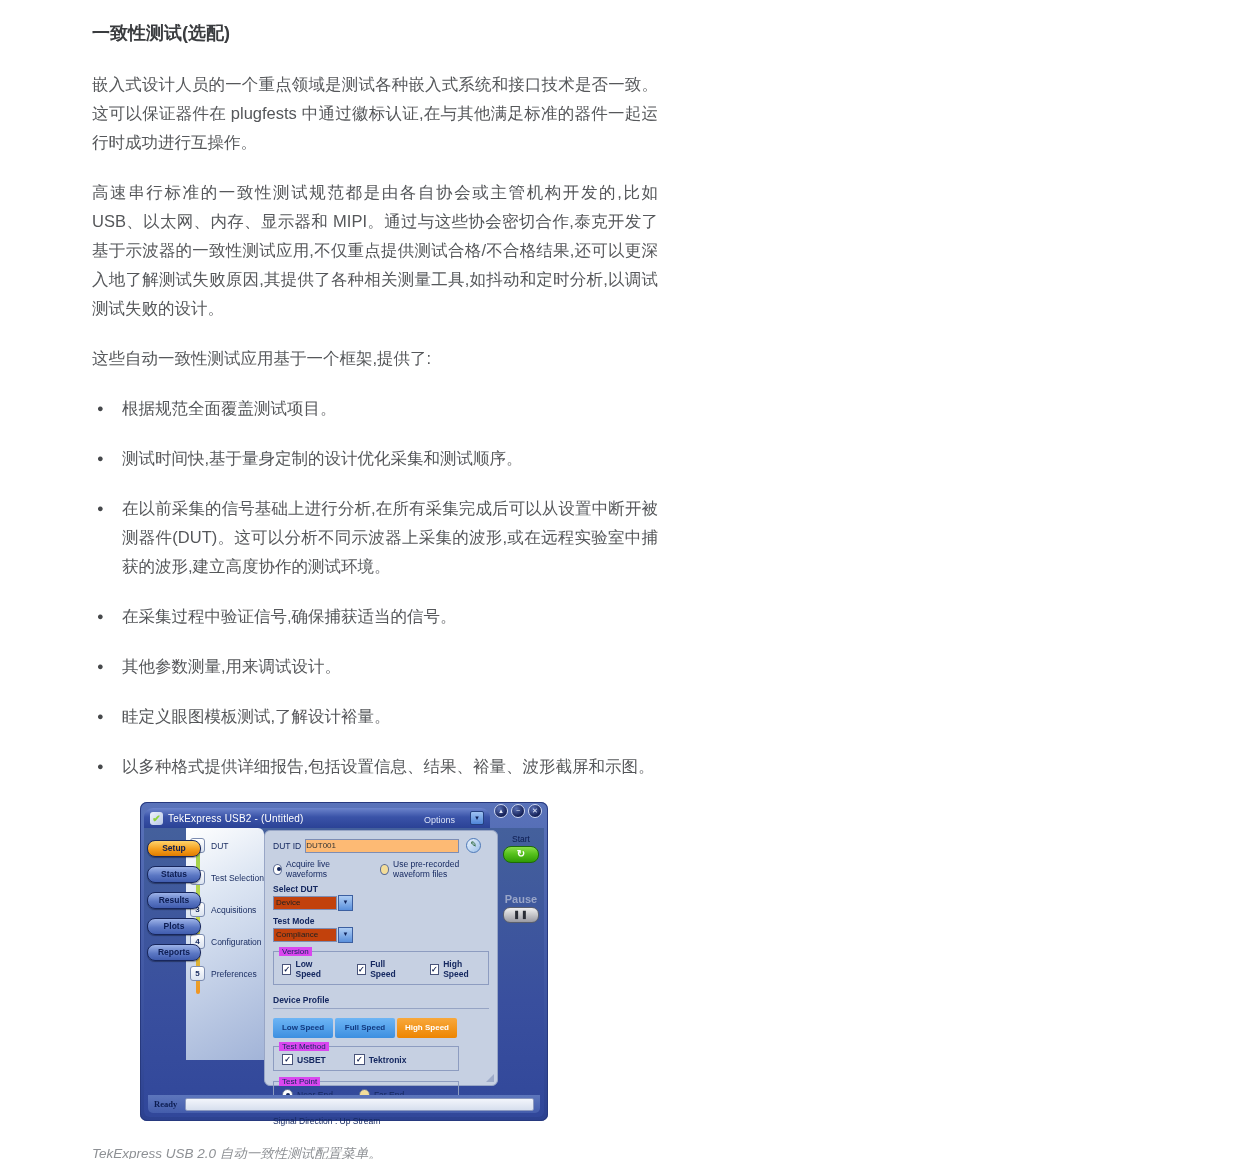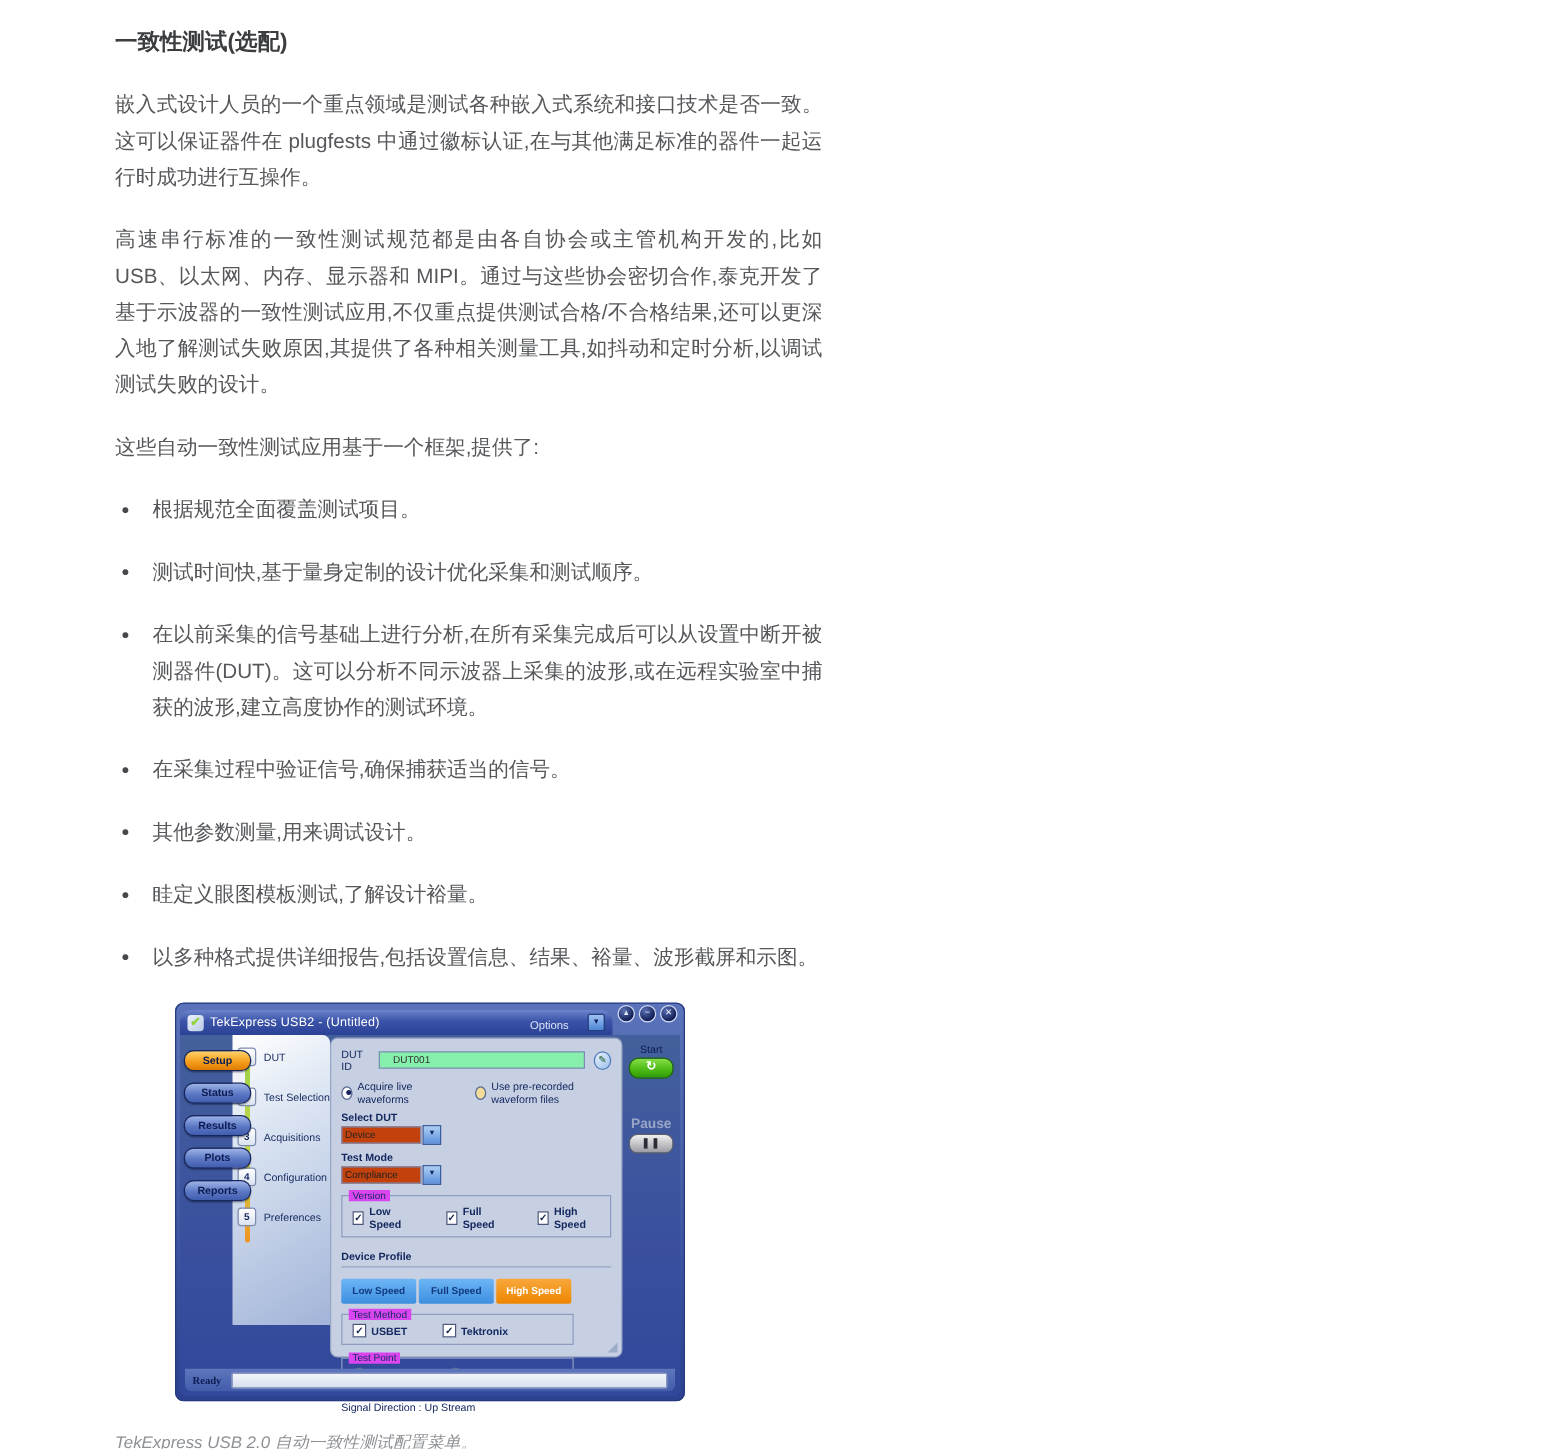--- a/index.html
+++ b/index.html
@@ -42,22 +42,22 @@
   .navcol{position:absolute;left:4px;top:12px;width:38px;}
   .navbtn{width:52px;height:15px;margin:0 0 9px -1px;border-radius:8px;border:1px solid #17265c;
         background:linear-gradient(180deg,#9db3e8 0%,#5c78c4 55%,#405cae 100%);
         color:#0d1d52;font-size:8.5px;font-weight:bold;line-height:14px;text-align:center;
         box-shadow:0 1px 1px rgba(0,0,0,.35);}
   .navbtn.active{background:linear-gradient(180deg,#ffd36b 0%,#f59f1e 55%,#e07c00 100%);}
   .mainpanel{position:absolute;left:120px;top:2px;right:46px;height:256px;background:#c6d0e2;
         border-radius:6px;border:1px solid #98a6c6;padding:7px 8px;box-sizing:border-box;
         color:#152860;font-size:8.5px;}
   .rowflex{display:flex;align-items:center;gap:4px;}
-  .dutinput{width:152px;height:12px;background:#86efac;border:1px solid #7d8db4;font-size:8px;color:#333;
-        padding:0 10px;line-height:12px;}
+  .dutinput{width:152px;height:12px;background:#fdba74;border:1px solid #7d8db4;font-size:8px;color:#333;
+        padding:0 0;line-height:12px;}
   .editicon{width:13px;height:13px;border-radius:50%;background:linear-gradient(135deg,#eaf2fc,#9cc0ea);
         border:1px solid #4d79b8;color:#1c5c2a;font-size:8px;line-height:12px;text-align:center;margin-left:3px;}
   .radio{display:inline-flex;align-items:center;gap:4px;}
   .rdot{width:9px;height:9px;border-radius:50%;border:1px solid #5a6a92;background:#fdfdfd;position:relative;}
   .rdot.sel::after{content:"";position:absolute;left:2.5px;top:2.5px;width:4px;height:4px;border-radius:50%;background:#14265c;}
   .rdot.unsel{background:#f3dd9a;}
   .fldlabel{margin:5px 0 1px 0;font-weight:bold;}
   .dd{display:flex;align-items:center;}
   .ddval{width:58px;height:12px;background:#c2410c;border:1px solid #7d8db4;font-size:8px;color:#222;
         padding:0 2px;line-height:12px;}

